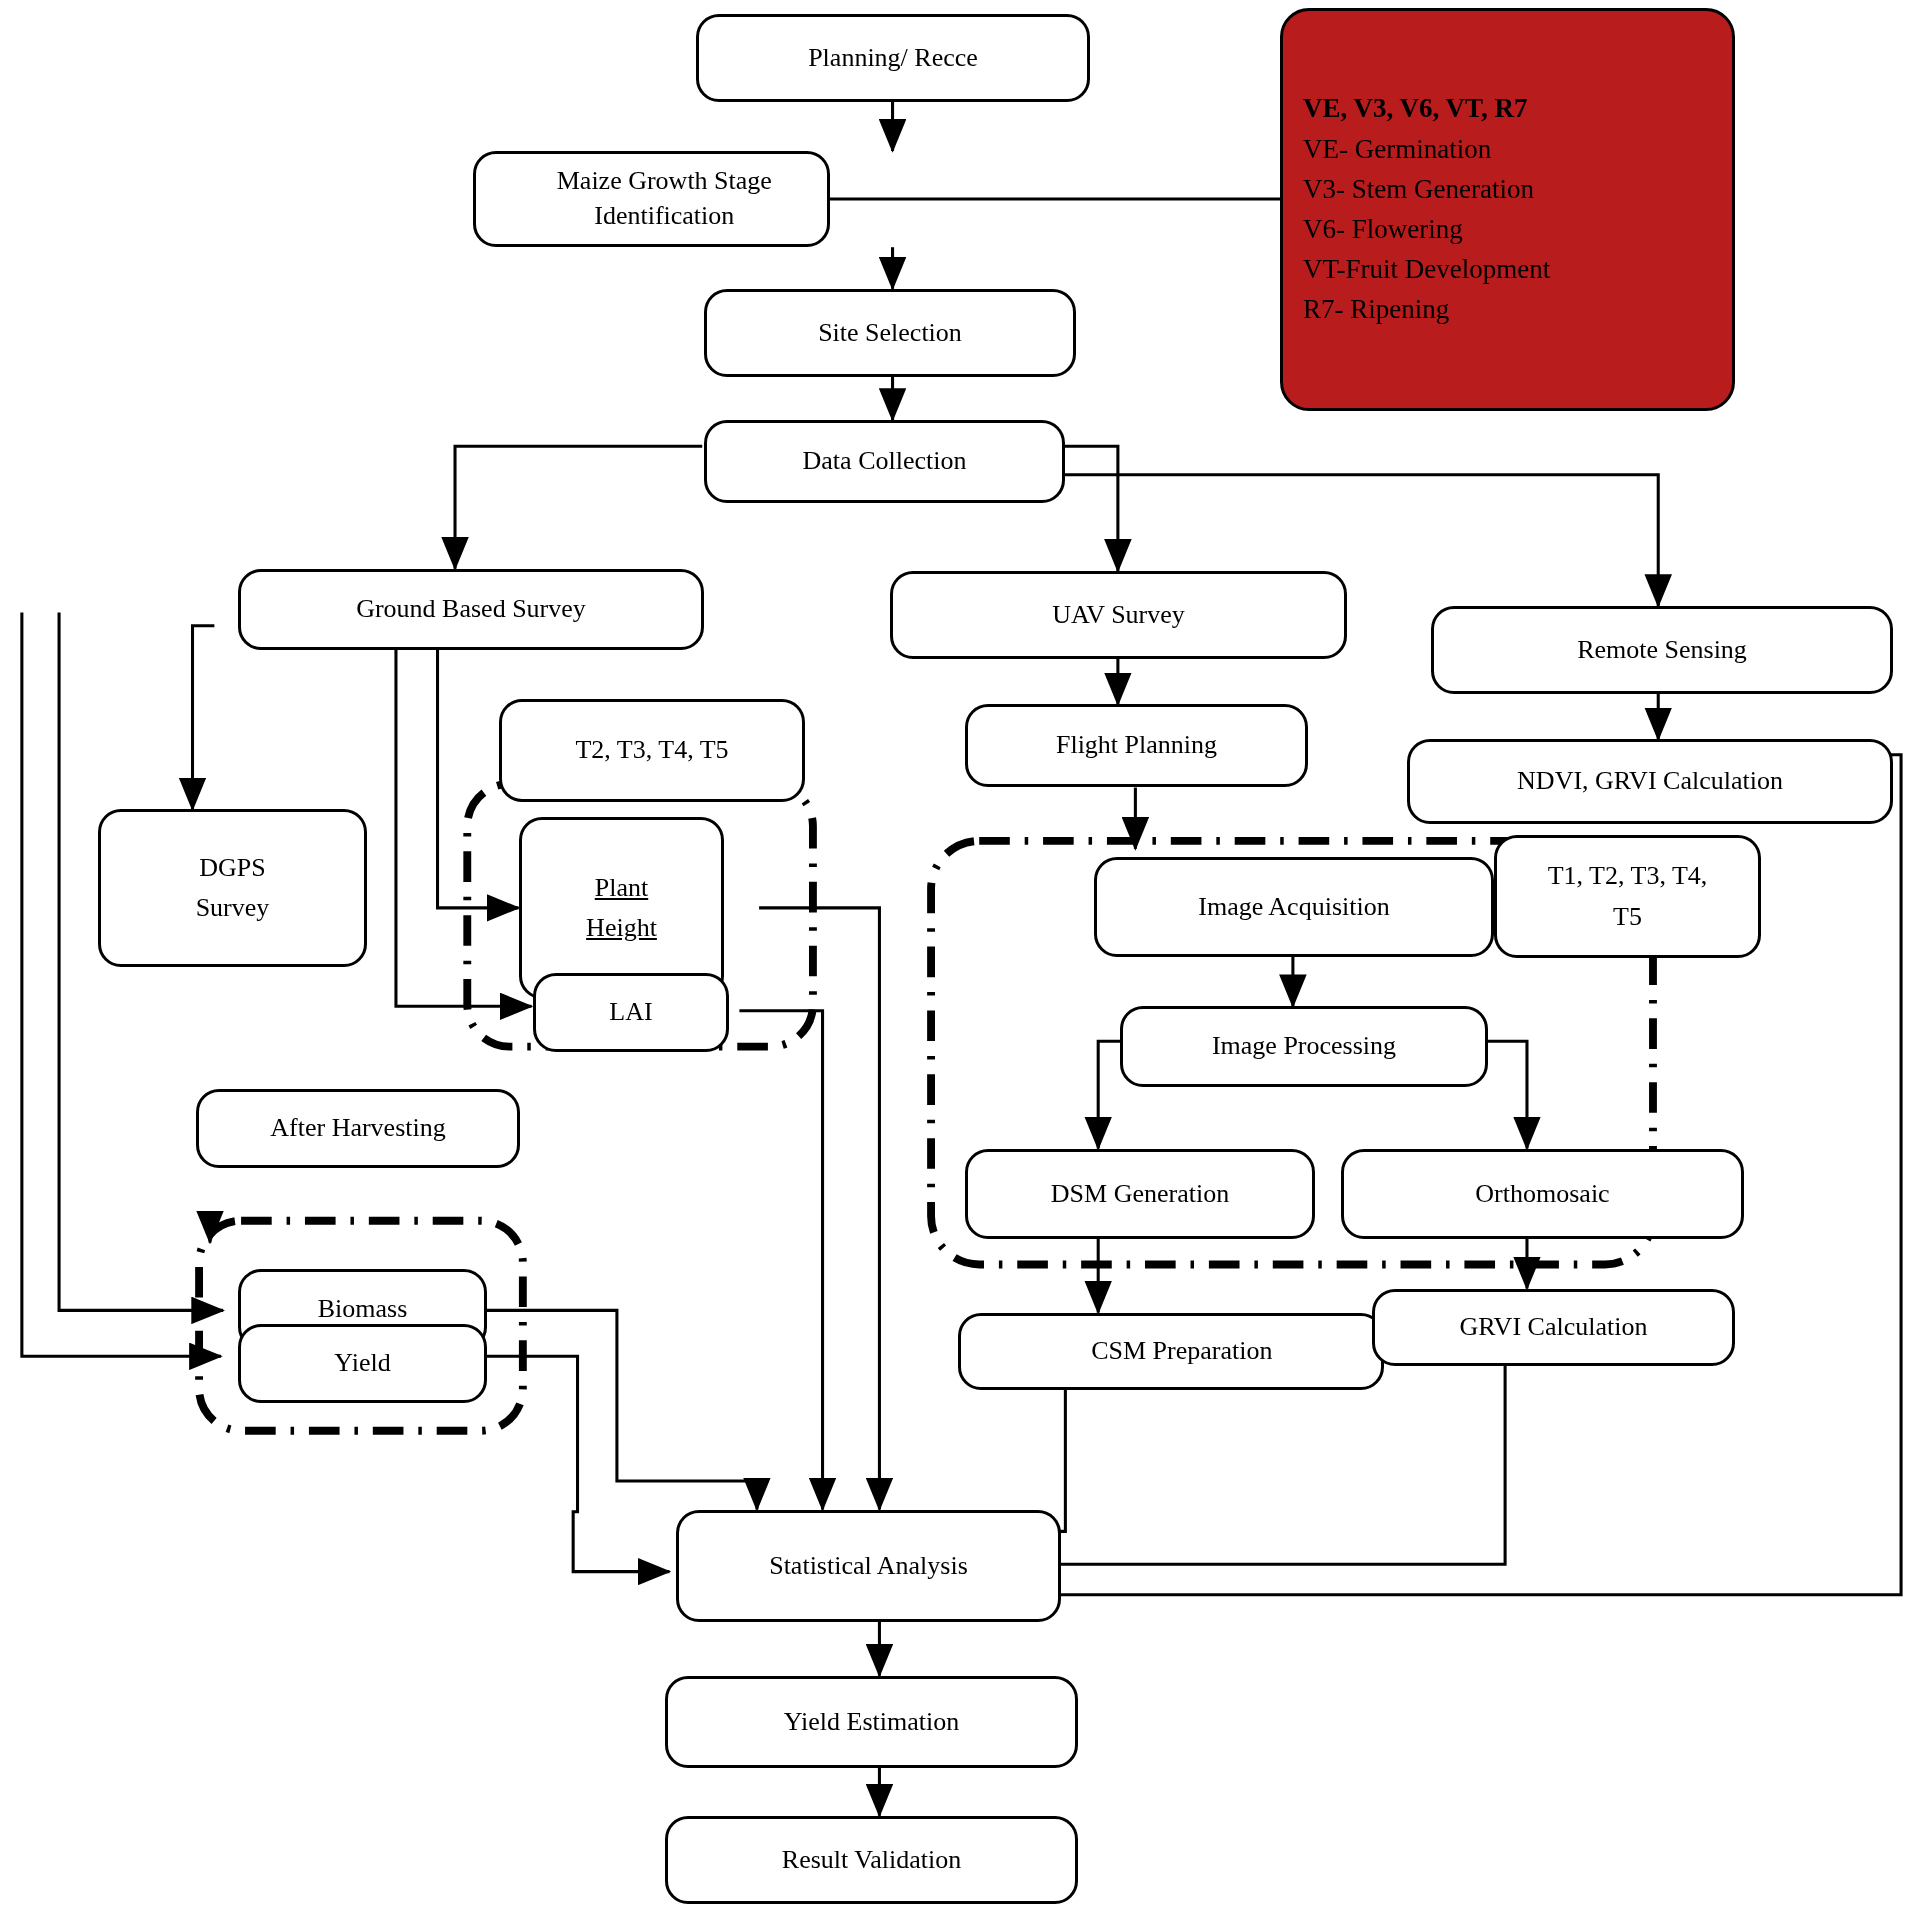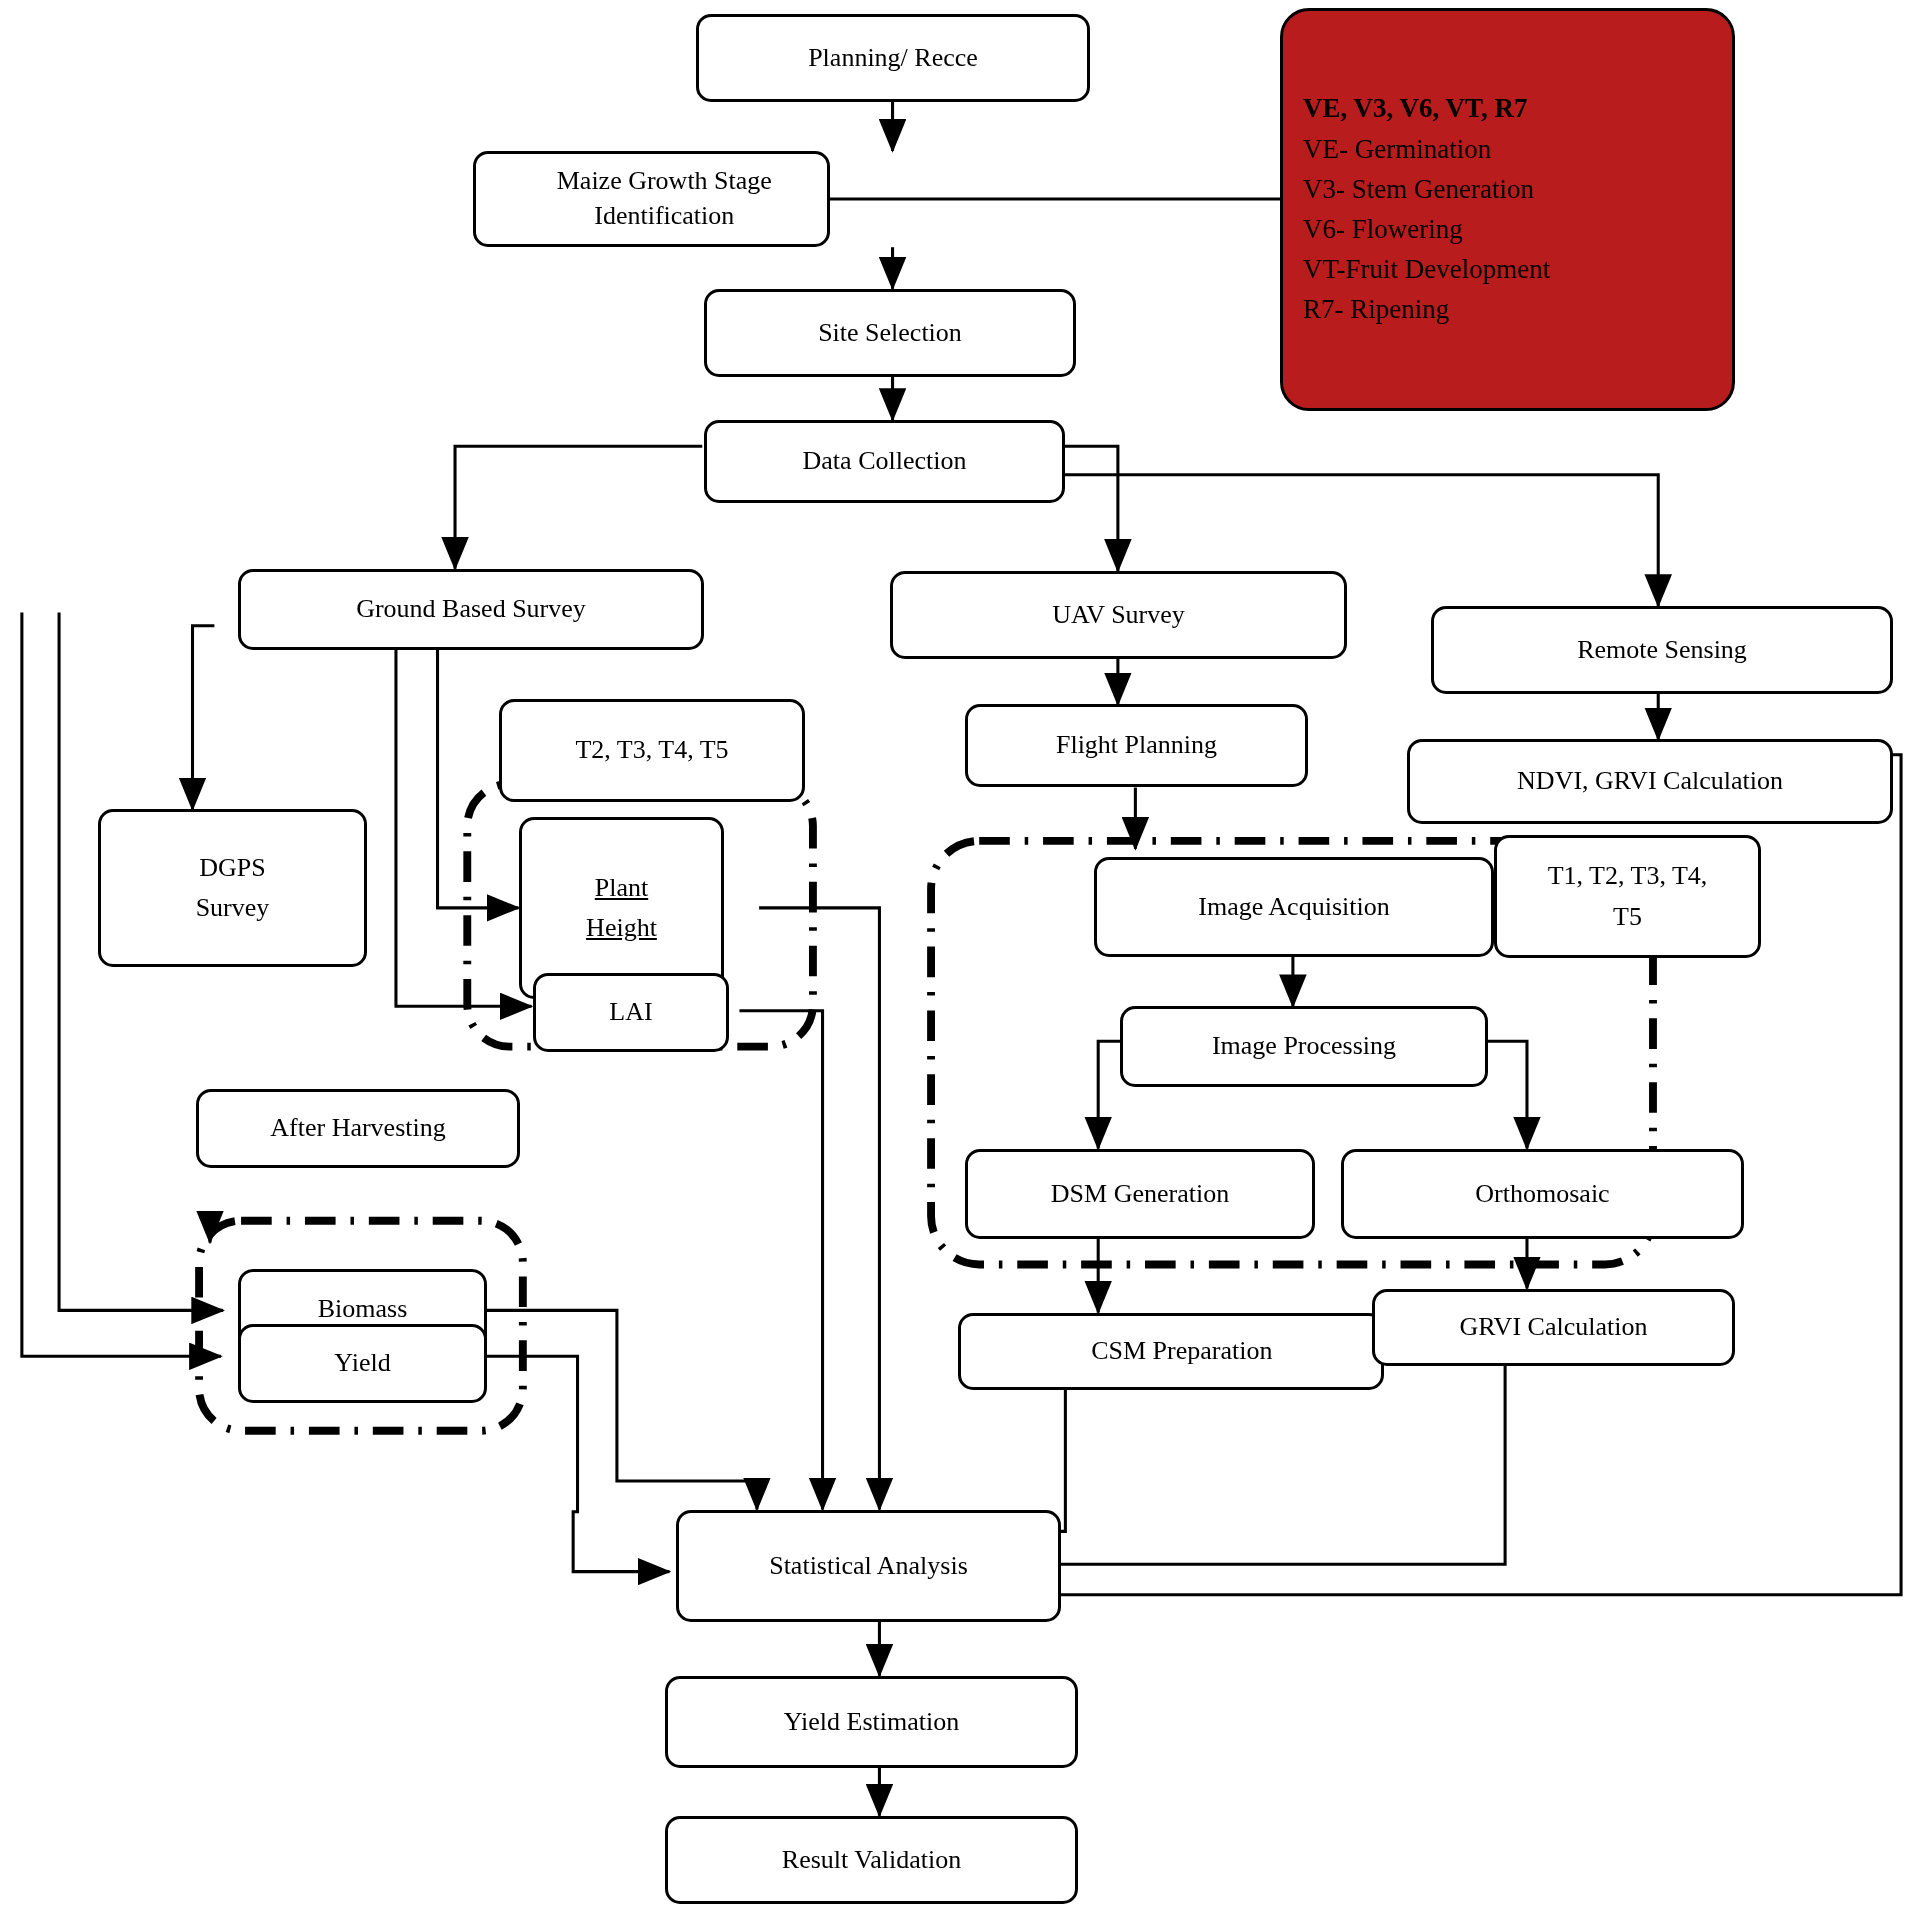--- a/index.html
+++ b/index.html
@@ -8,21 +8,21 @@
     width:1926px;height:1912px;
     background:#ffffff;
     font-family:"Liberation Serif","DejaVu Serif",serif;
     overflow:hidden;
   }
   svg.layer{position:absolute;left:0;top:0;width:1926px;height:1912px;}
   .nodebox{
     position:absolute;
     box-sizing:border-box;
     border:3.1px solid #000;
-    border-radius:15px;
+    border-radius:23px;
     background:#fff;
     display:flex;
     align-items:center;
     justify-content:center;
     text-align:center;
     color:#000;
     font-size:26px;
     line-height:1.34;
     padding:1.8px 4.4px;
     z-index:3;

